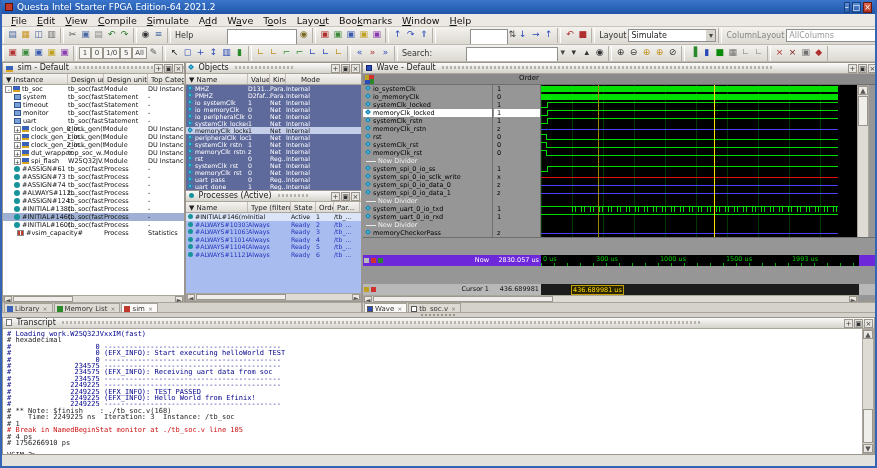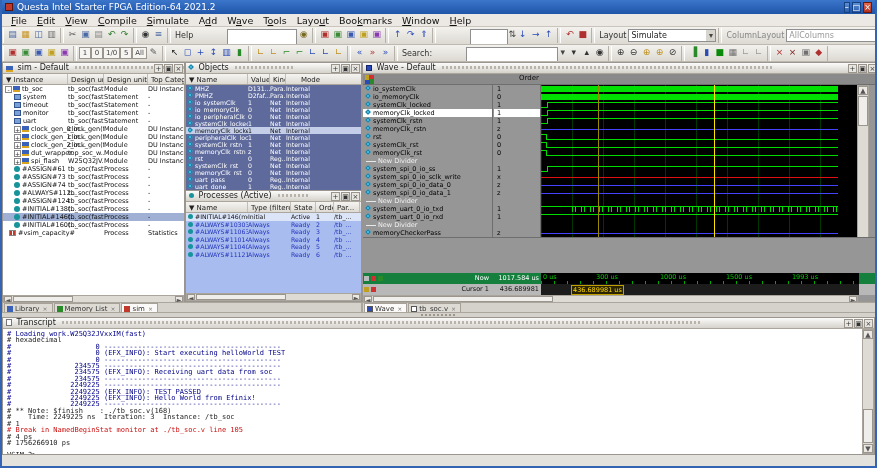--- a/index.html
+++ b/index.html
@@ -266,21 +266,21 @@
           <span class="ttype">Process</span>
           <span class="tcat">-</span>
         </div>
         <div class="trow">
           <span class="tname" style="padding-left: 11px;"><span class="ticon process"></span>#INITIAL#160(...</span>
           <span class="tunit">tb_soc(fast)</span>
           <span class="ttype">Process</span>
           <span class="tcat">-</span>
         </div>
         <div class="trow">
-          <span class="tname" style="padding-left: 6px;"><span class="ticon capacity"></span>#vsim_capacity#</span>
+          <span class="tname" style="padding-left: 14px;"><span class="ticon capacity"></span>#vsim_capacity#</span>
           <span class="tunit"></span>
           <span class="ttype">Process</span>
           <span class="tcat">Statistics</span>
         </div>
       </div>
     <div class="hscroll" style="left:0;right:0;top:232px;">
       <span class="sb-btn" style="left:0;top:0;width:8px;height:6px;line-height:6px">◄</span>
       <span class="sb-thumb" style="left:9px;top:0;width:60px;height:6px"></span>
       <span class="sb-btn" style="right:0;top:0;width:8px;height:6px;line-height:6px">►</span>
     </div>
@@ -549,24 +549,24 @@
         <div class="wseg" style="top: 0px; left: 57px; width: 1px; height: 152px; background: rgb(154, 138, 0); z-index: 5;"></div>
         <div class="wseg" style="top: 0px; left: 173px; width: 1px; height: 152px; background: rgb(255, 228, 0); z-index: 5;"></div>
       </div>
     <div class="vscroll" style="right:9px;top:22px;height:188px;">
       <span class="sb-btn" style="left:0;top:0;right:0;height:9px;line-height:8px">▲</span>
       <span class="sb-thumb" style="left:0;right:0;top:10px;height:30px"></span>
       <span class="sb-btn" style="left:0;bottom:0;right:0;height:9px;line-height:8px">▼</span>
     </div>
     <div id="wave-fill"></div>
 
-    <div class="wfrow" style="top:210px;background:#15803d;color:#fff;">
+    <div class="wfrow" style="top:192px;background:#6d28d9;color:#fff;">
       <span class="mini" style="background:#bbb"></span><span class="mini" style="background:#d03030"></span><span class="mini" style="background:#2a8a2a"></span>
       <span class="wf-name">Now</span>
-      <span class="wf-val">1017.584 us</span>
+      <span class="wf-val">2830.057 us</span>
       <span class="wf-ruler" id="ruler1" style="background: repeating-linear-gradient(90deg, rgb(0, 170, 0) 0px, rgb(0, 170, 0) 1px, transparent 1px, transparent 13px) left bottom / 100% 3px no-repeat rgb(0, 0, 0);">
           <span class="rlabel" style="left: 2px;">0 us</span>
           <span class="rlabel" style="left: 66px; transform: translateX(-50%);">300 us</span>
           <span class="rlabel" style="left: 132px; transform: translateX(-50%);">1000 us</span>
           <span class="rlabel" style="left: 198px; transform: translateX(-50%);">1500 us</span>
           <span class="rlabel" style="left: 264px; transform: translateX(-50%);">1993 us</span>
         </span>
     </div>
     <div class="wfrow" style="top:221px;background:#b8b8b8;color:#111;">
       <span class="mini" style="background:#c0a020"></span><span class="mini" style="background:#d03030"></span>

